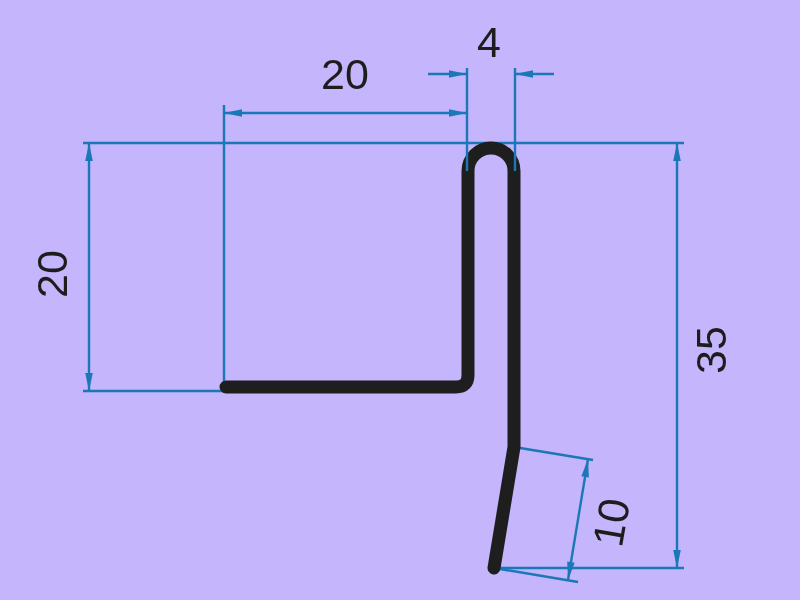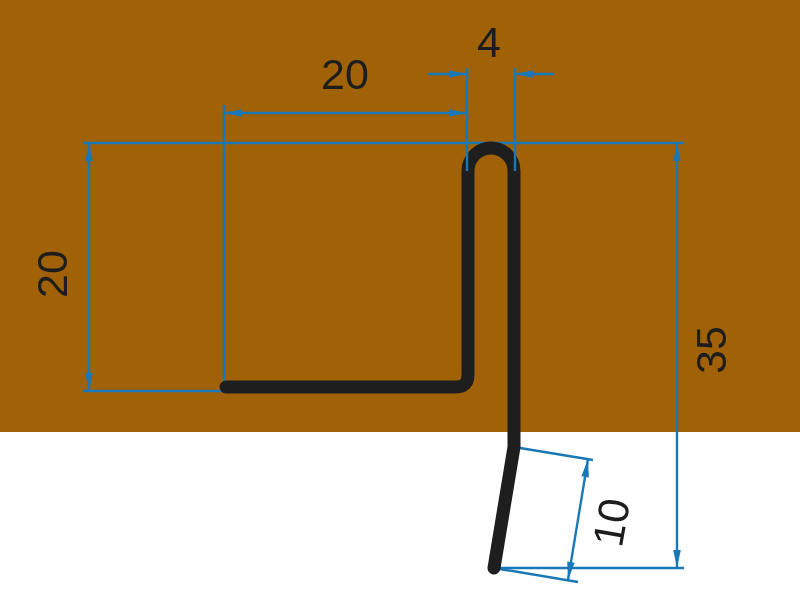--- a/index.html
+++ b/index.html
@@ -7,22 +7,22 @@
     padding: 0;
     width: 800px;
     height: 600px;
     background: #ffffff;
     overflow: hidden;
     font-family: "Liberation Sans", sans-serif;
   }
   #canvas-wrap {
     position: relative;
     width: 800px;
-    height: 432px;
-    background: #a16207;
+    height: 600px;
+    background: #c4b5fd;
   }
   svg { display: block; }
   text {
     font-family: "Liberation Sans", sans-serif;
     font-size: 43px;
     font-weight: 400;
   }
 </style>
 </head>
 <body>

